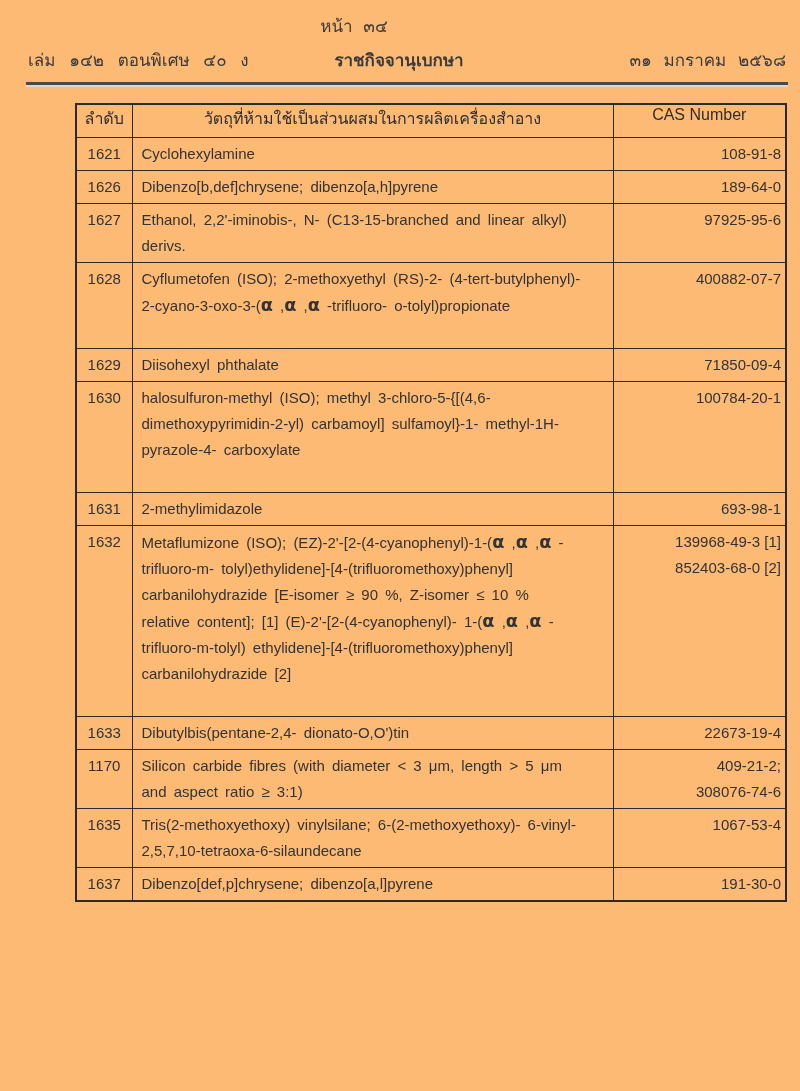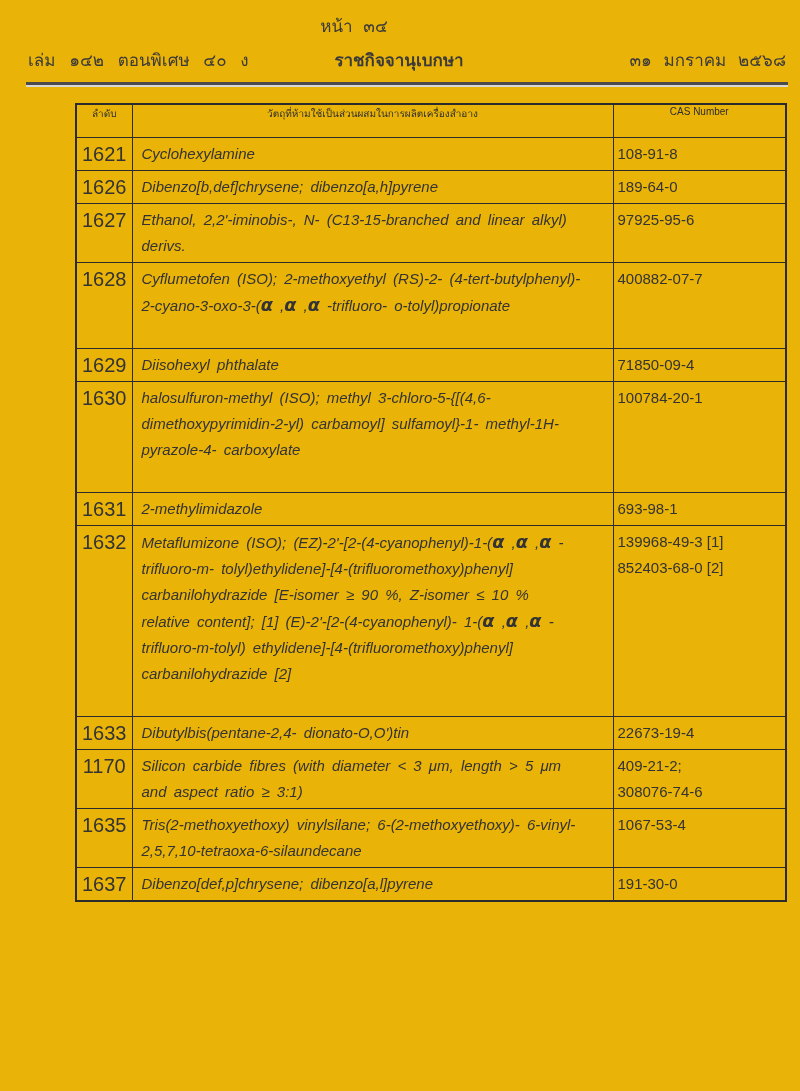--- a/index.html
+++ b/index.html
@@ -4,21 +4,21 @@
 <style>
   html, body {
     margin: 0;
     padding: 0;
     background: #ffffff;
   }
   .page {
     position: relative;
     width: 800px;
     height: 1091px;
-    background: #eab308;
+    background: #fdba74;
     font-family: "Liberation Sans", "DejaVu Sans", sans-serif;
     color: #2e2e2e;
     overflow: hidden;
   }
   .gz-header { padding-top: 12px; }
   .page-no {
     text-align: center;
     font-size: 17px;
     color: #3a3a3a;
     word-spacing: 6px;
@@ -51,38 +51,37 @@
     border: 2px solid #2b2b2b;
     font-size: 15px;
     color: #333333;
   }
   table.gz-table th, table.gz-table td {
     border: 1.5px solid #2b2b2b;
     vertical-align: top;
   }
   th.h {
     font-weight: normal;
-    font-size: 10px;
+    font-size: 16px;
     text-align: center;
     height: 30px;
     vertical-align: middle;
     color: #2e2e2e;
   }
   td.no {
     text-align: center;
     padding: 3px 2px;
-    font-size: 20px;
+    font-size: 15px;
   }
   td.sub {
     padding: 3px 9px;
     word-spacing: 3px;
-    font-style: italic;
   }
   td.cas {
-    text-align: left;
+    text-align: right;
     padding: 3px 4px;
   }
   .ln { line-height: 26px; min-height: 26px; white-space: normal; }
   .alpha {
     font-weight: bold;
     font-size: 1.18em;
     font-family: "DejaVu Sans", sans-serif;
   }
 </style>
 </head>

